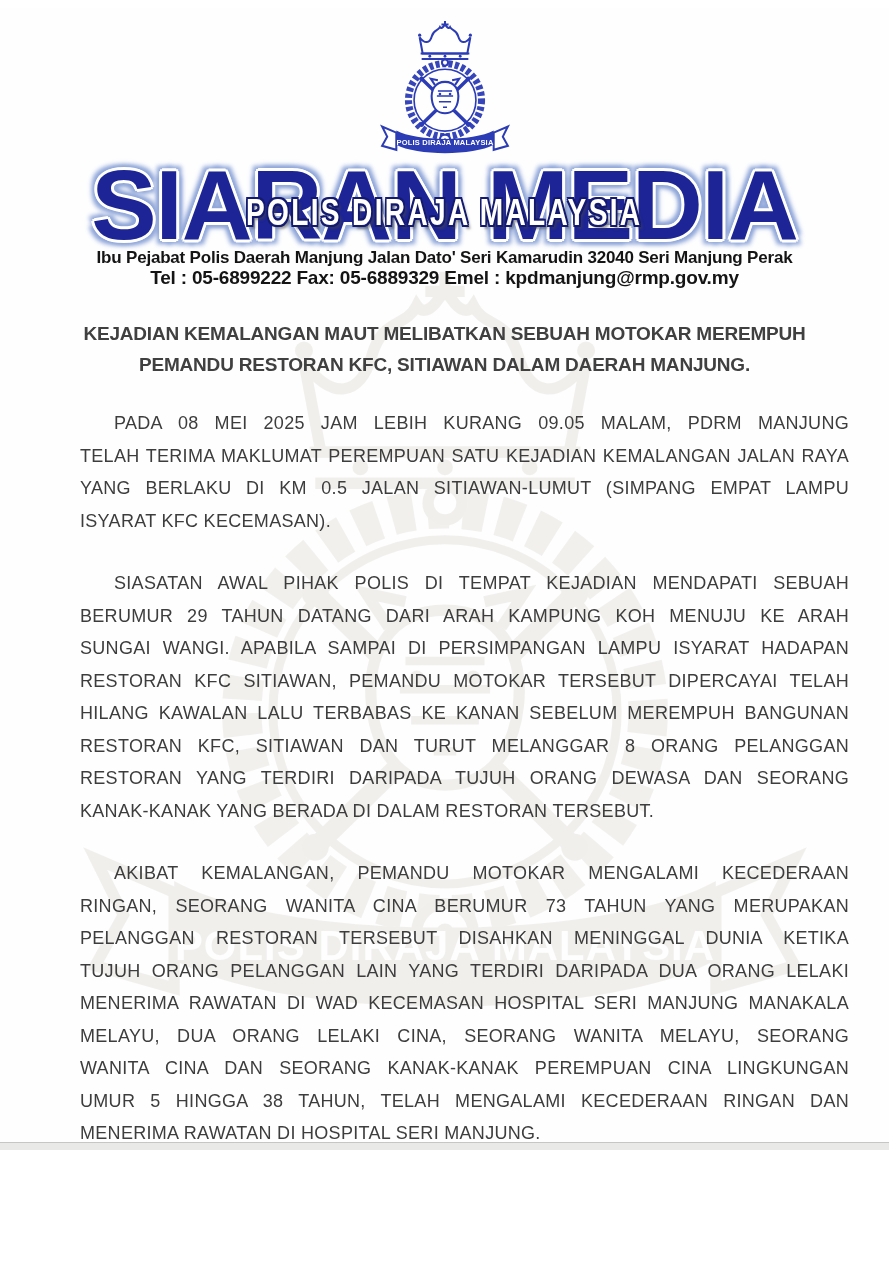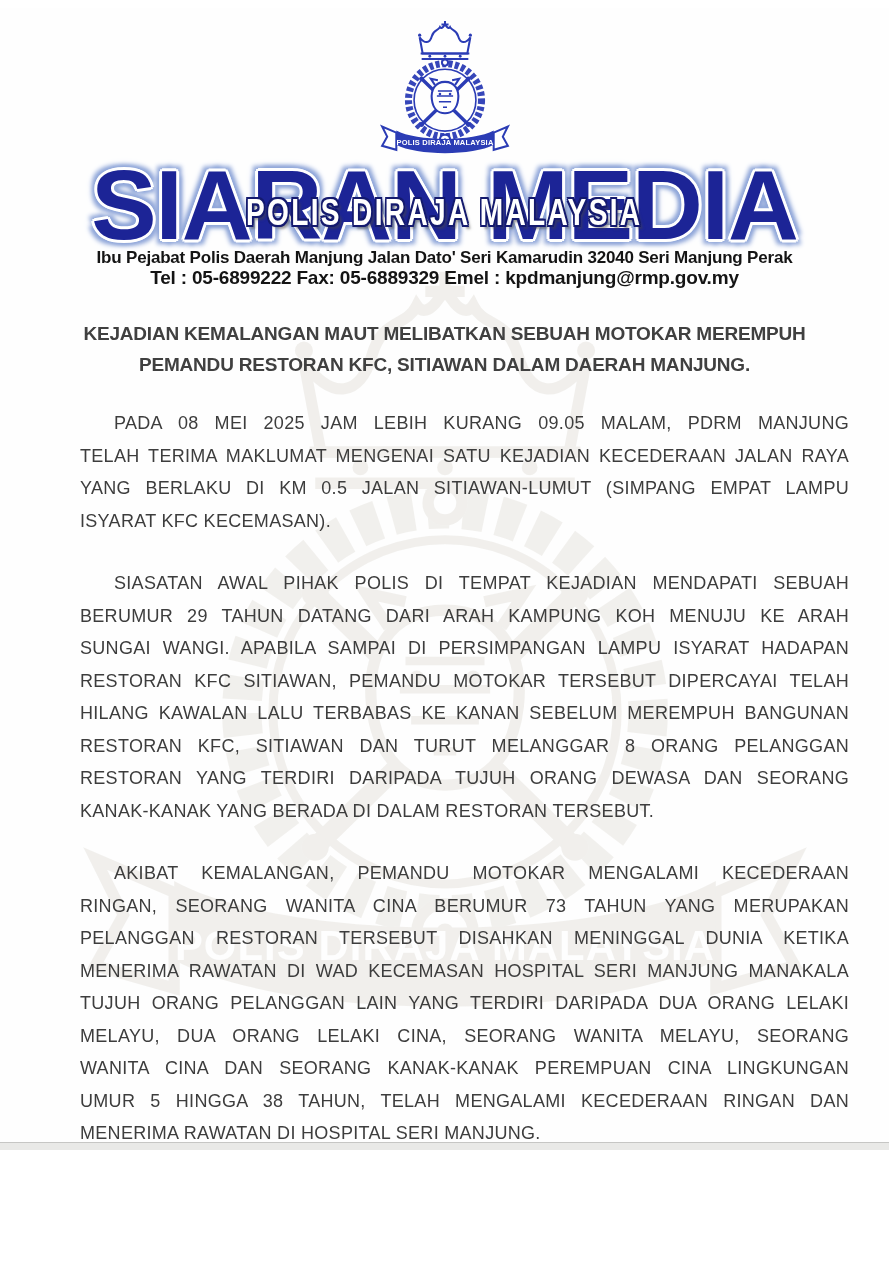--- a/index.html
+++ b/index.html
@@ -156,40 +156,40 @@
     <div class="contact">Tel : 05-6899222   Fax: 05-6889329  Emel : kpdmanjung@rmp.gov.my</div>
 
     <div class="doc-title">
       <div>KEJADIAN KEMALANGAN MAUT MELIBATKAN SEBUAH MOTOKAR MEREMPUH</div>
       <div>PEMANDU RESTORAN KFC, SITIAWAN DALAM DAERAH MANJUNG.</div>
     </div>
 
     <div class="body-text">
       <div class="para">
           <div class="bline first">PADA 08 MEI 2025 JAM LEBIH KURANG 09.05 MALAM, PDRM MANJUNG</div>
-          <div class="bline">TELAH TERIMA MAKLUMAT MENGENAI SATU KEJADIAN KECEDERAAN JALAN RAYA</div>
+          <div class="bline">TELAH TERIMA MAKLUMAT PEREMPUAN SATU KEJADIAN KEMALANGAN JALAN RAYA</div>
           <div class="bline">YANG BERLAKU DI KM 0.5 JALAN SITIAWAN-LUMUT (SIMPANG EMPAT LAMPU</div>
           <div class="bline last">ISYARAT KFC KECEMASAN).</div>
         </div>
       <div class="para">
           <div class="bline first">SIASATAN AWAL PIHAK POLIS DI TEMPAT KEJADIAN MENDAPATI SEBUAH</div>
           <div class="bline">BERUMUR 29 TAHUN DATANG DARI ARAH KAMPUNG KOH MENUJU KE ARAH</div>
           <div class="bline">SUNGAI WANGI. APABILA SAMPAI DI PERSIMPANGAN LAMPU ISYARAT HADAPAN</div>
           <div class="bline">RESTORAN KFC SITIAWAN, PEMANDU MOTOKAR TERSEBUT DIPERCAYAI TELAH</div>
           <div class="bline">HILANG KAWALAN LALU TERBABAS KE KANAN SEBELUM MEREMPUH BANGUNAN</div>
           <div class="bline">RESTORAN KFC, SITIAWAN DAN TURUT MELANGGAR 8 ORANG PELANGGAN</div>
           <div class="bline">RESTORAN YANG TERDIRI DARIPADA TUJUH ORANG DEWASA DAN SEORANG</div>
           <div class="bline last">KANAK-KANAK YANG BERADA  DI DALAM  RESTORAN TERSEBUT.</div>
         </div>
       <div class="para">
           <div class="bline first">AKIBAT KEMALANGAN, PEMANDU MOTOKAR MENGALAMI KECEDERAAN</div>
           <div class="bline">RINGAN, SEORANG WANITA CINA BERUMUR 73 TAHUN YANG MERUPAKAN</div>
           <div class="bline">PELANGGAN RESTORAN TERSEBUT DISAHKAN MENINGGAL DUNIA KETIKA</div>
+          <div class="bline">TUJUH ORANG PELANGGAN LAIN YANG TERDIRI DARIPADA DUA ORANG LELAKI</div>
           <div class="bline">MENERIMA RAWATAN DI WAD KECEMASAN HOSPITAL SERI MANJUNG MANAKALA</div>
-          <div class="bline">TUJUH ORANG PELANGGAN LAIN YANG TERDIRI DARIPADA DUA ORANG LELAKI</div>
           <div class="bline">MELAYU, DUA ORANG LELAKI CINA, SEORANG WANITA MELAYU, SEORANG</div>
           <div class="bline">WANITA CINA DAN SEORANG KANAK-KANAK PEREMPUAN CINA LINGKUNGAN</div>
           <div class="bline">UMUR 5 HINGGA 38 TAHUN, TELAH MENGALAMI KECEDERAAN RINGAN DAN</div>
           <div class="bline last">MENERIMA RAWATAN DI HOSPITAL SERI MANJUNG.</div>
         </div>
     </div>
 
   </div>
 
   <div class="footer">MUKA 1/ 2</div>

